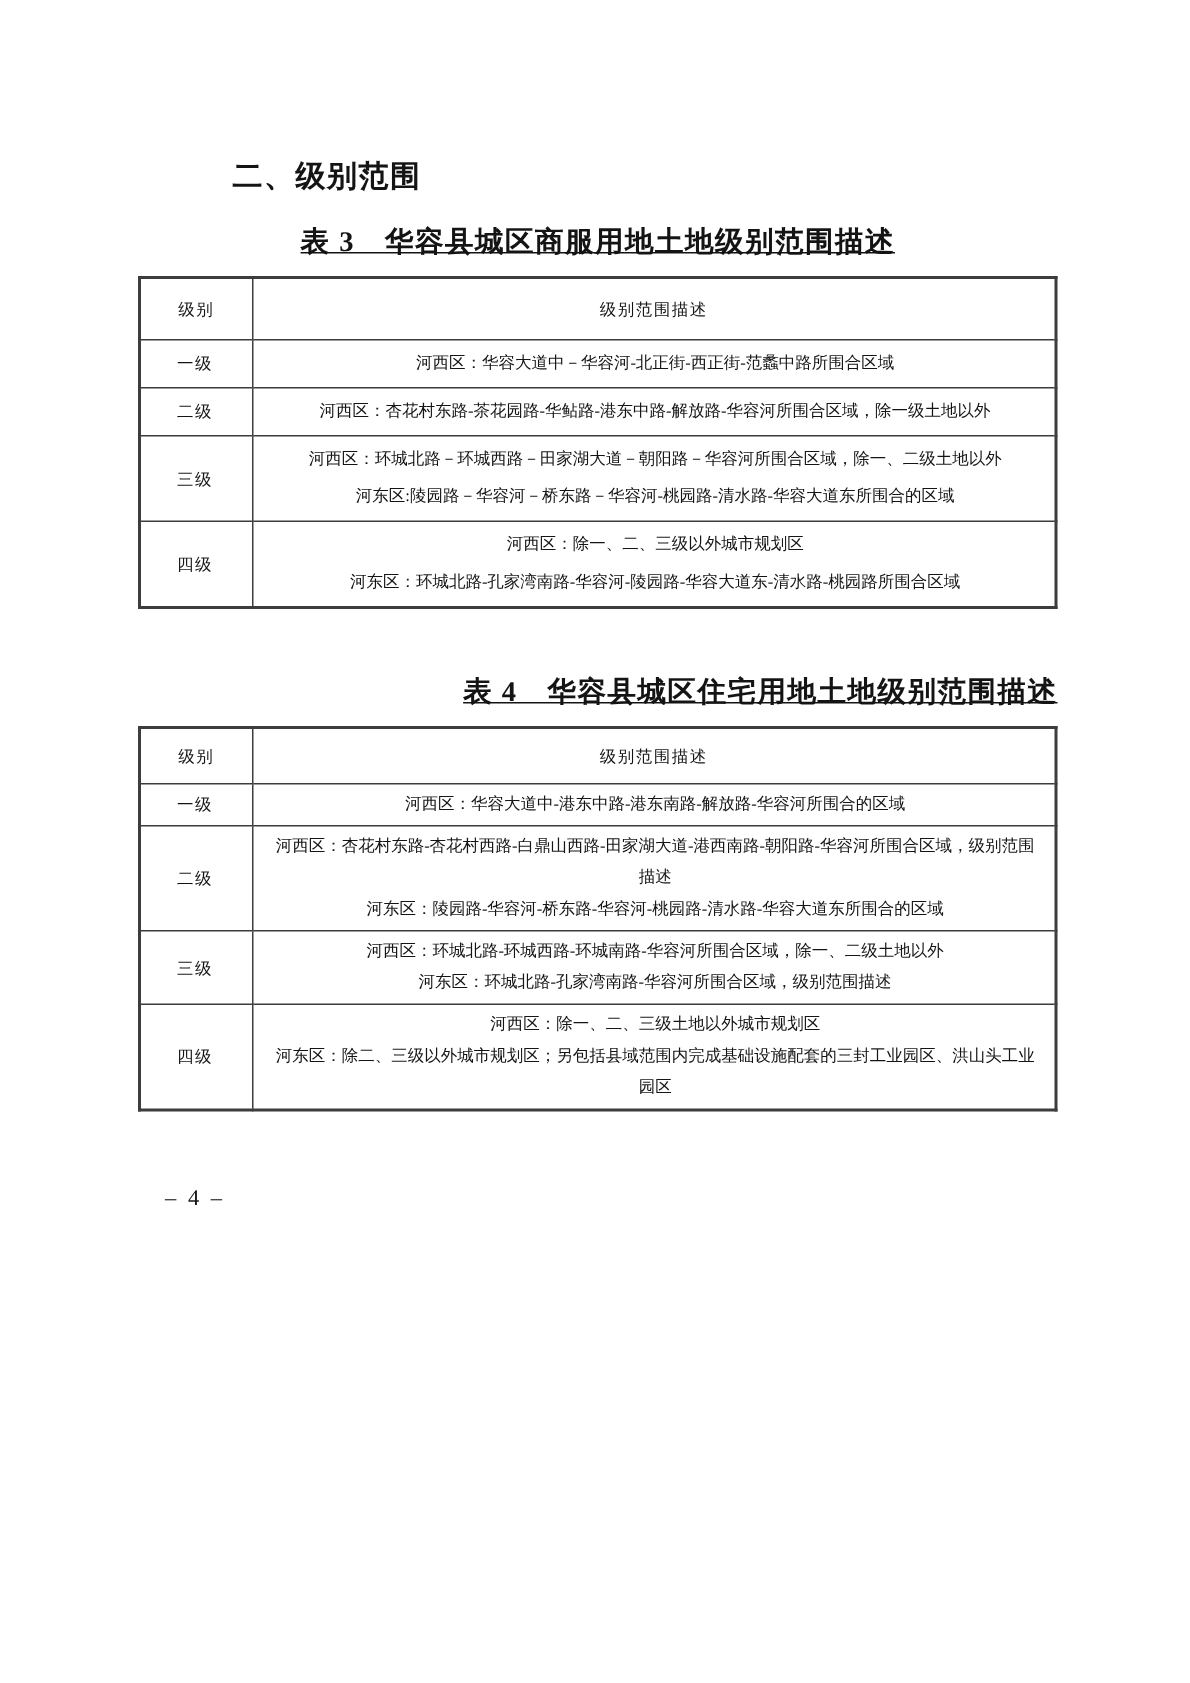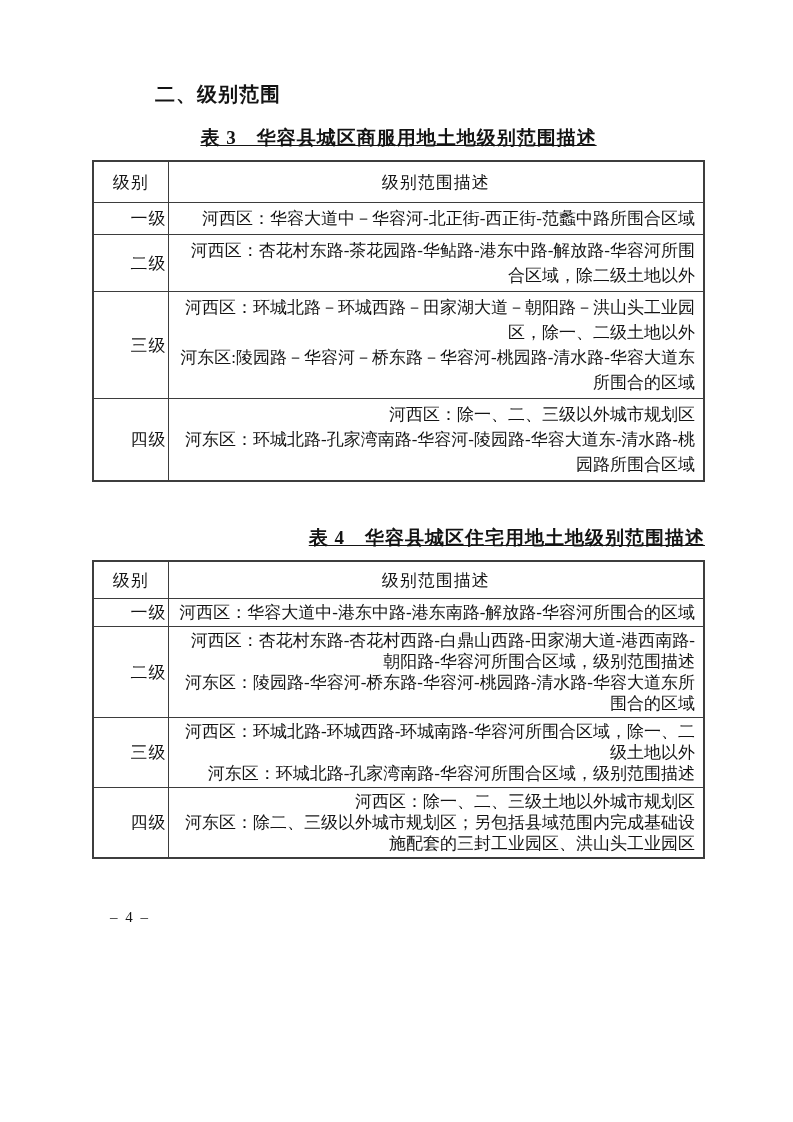--- a/index.html
+++ b/index.html
@@ -12,21 +12,21 @@
     color: #141414;
   }
   .page {
     position: relative;
     width: 793px;
     height: 1122px;
     overflow: hidden;
     background: #ffffff;
   }
   .section-heading {
-    margin: 80px 0 0 155px;
+    margin: 104px 0 0 155px;
     font-size: 20px;
     font-weight: bold;
     line-height: 28px;
     letter-spacing: 1px;
   }
   .tbl-title {
     margin: 16px 0 0 92px;
     width: 613px;
     text-align: center;
     font-size: 19px;
@@ -42,38 +42,38 @@
   table.grade-table {
     margin: 8px 0 0 92px;
     width: 613px;
     border-collapse: collapse;
     table-layout: fixed;
     border: 2px solid #3d3d3d;
   }
   table.grade-table th,
   table.grade-table td {
     border: 1px solid #3d3d3d;
-    font-size: 17px;
+    font-size: 11px;
     font-weight: normal;
     vertical-align: middle;
   }
   table.grade-table col.c-level { width: 75px; }
   table.grade-table th {
     text-align: center;
     letter-spacing: 1px;
   }
   table.t3 th { height: 38px; }
   table.t4 th { height: 34px; }
   td.level {
-    text-align: right;
+    text-align: left;
     letter-spacing: 1px;
     padding-left: 24px;
   }
   td.desc {
-    text-align: right;
+    text-align: center;
     white-space: pre-line;
     padding: 3px 8px 3px 10px;
   }
   table.t3 td.desc { line-height: 25px; }
   table.t4 td.desc { line-height: 21px; }
   .page-number {
     margin: 50px 0 0 110px;
     font-size: 15px;
     letter-spacing: 2px;
   }
@@ -98,25 +98,25 @@
         <th>级别范围描述</th>
       </tr>
     </thead>
     <tbody>
       <tr>
         <td class="level">一级</td>
         <td class="desc">河西区：华容大道中－华容河-北正街-西正街-范蠡中路所围合区域</td>
       </tr>
       <tr>
         <td class="level">二级</td>
-        <td class="desc">河西区：杏花村东路-茶花园路-华鲇路-港东中路-解放路-华容河所围合区域，除二级土地以外</td>
+        <td class="desc">河西区：杏花村东路-茶花园路-华鲇路-港东中路-解放路-华容河所围合区域，除一级土地以外</td>
       </tr>
       <tr>
         <td class="level">三级</td>
-        <td class="desc">河西区：环城北路－环城西路－田家湖大道－朝阳路－洪山头工业园区，除一、二级土地以外
+        <td class="desc">河西区：环城北路－环城西路－田家湖大道－朝阳路－华容河所围合区域，除一、二级土地以外
 河东区:陵园路－华容河－桥东路－华容河-桃园路-清水路-华容大道东所围合的区域</td>
       </tr>
       <tr>
         <td class="level">四级</td>
         <td class="desc">河西区：除一、二、三级以外城市规划区
 河东区：环城北路-孔家湾南路-华容河-陵园路-华容大道东-清水路-桃园路所围合区域</td>
       </tr>
     </tbody>
   </table>
 

